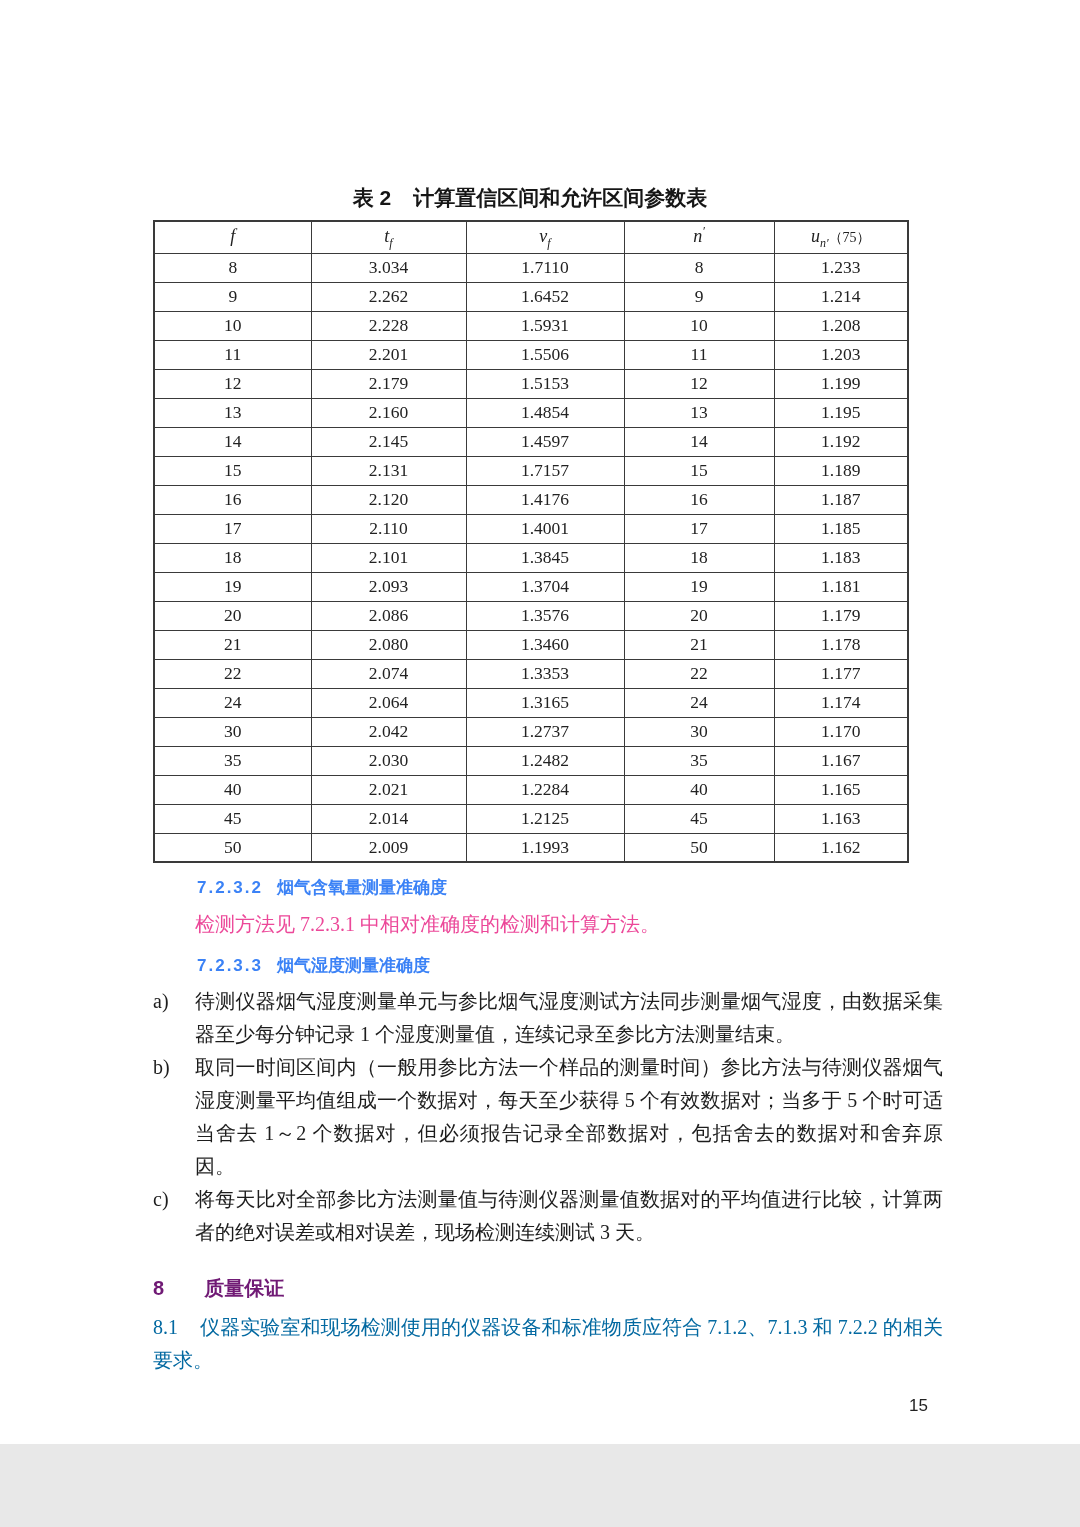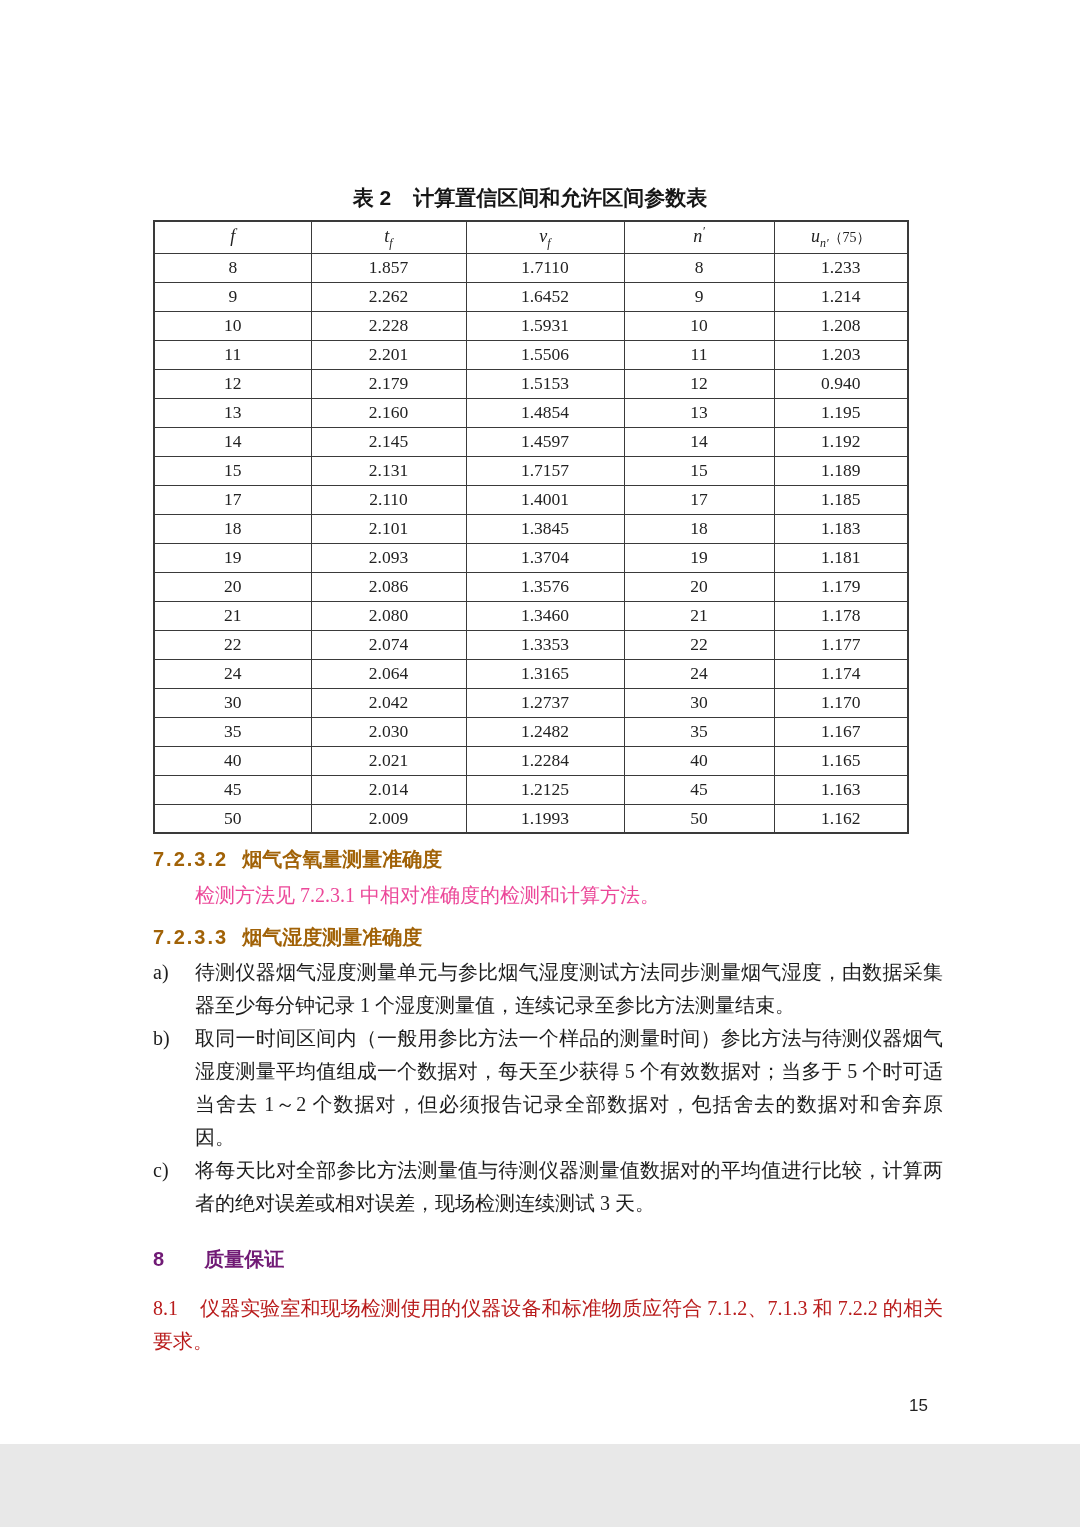--- a/index.html
+++ b/index.html
@@ -50,24 +50,25 @@
   table.params td { height: 29px; }
   .mvar { font-style: italic; font-family: "Liberation Serif", serif; font-size: 18px; }
   .mvar sub { font-size: 12px; font-style: italic; }
   .mvar sup { font-size: 12px; }
   .msuffix { font-style: normal; font-size: 14px; }
 
   
   .sec-heading {
     font-family: "Liberation Sans", "DejaVu Sans", sans-serif;
     font-weight: 700;
-    font-size: 20px;
-    color: #a16207;
+    font-size: 17px;
+    color: #3b82f6;
     margin-top: 12px;
     line-height: 26px;
+    margin-left: 44px;
   }
   .sec-heading .sec-num { letter-spacing: 2px; margin-right: 14px; }
   .body-par {
     margin-top: 7px;
     font-size: 20px;
     line-height: 33px;
     padding-left: 42px;
     color: #ec4899;
   }
   .items { margin-top: 6px; }
@@ -77,25 +78,25 @@
   .chapter-heading {
     font-family: "Liberation Sans", "DejaVu Sans", sans-serif;
     font-weight: 700;
     font-size: 20px;
     color: #701a75;
     margin-top: 26px;
     line-height: 26px;
   }
   .chapter-heading .sec-num { margin-right: 40px; }
   .par-81 {
-    margin-top: 20px;
+    margin-top: 10px;
     font-size: 20px;
     line-height: 33px;
     text-align: justify;
-    color: #b91c1c;
+    color: #0369a1;
   }
   .par-81 .sec-num { margin-right: 22px; }
 
   .page-number {
     position: absolute;
     top: 1396px;
     right: 152px;
     font-family: "Liberation Sans", "DejaVu Sans", sans-serif;
     font-size: 17px;
     color: #222;
@@ -134,21 +135,21 @@
             <span class="mvar"><span>n</span><sup>′</sup><sub></sub></span><span class="msuffix"></span>
           </th>
           <th>
             <span class="mvar"><span>u</span><sup></sup><sub>n′</sub></span><span class="msuffix">（75）</span>
           </th>
         </tr>
       </thead>
       <tbody>
         <tr>
             <td>8</td>
-            <td>1.857</td>
+            <td>3.034</td>
             <td>1.7110</td>
             <td>8</td>
             <td>1.233</td>
           </tr>
           <tr>
             <td>9</td>
             <td>2.262</td>
             <td>1.6452</td>
             <td>9</td>
             <td>1.214</td>
@@ -165,21 +166,21 @@
             <td>2.201</td>
             <td>1.5506</td>
             <td>11</td>
             <td>1.203</td>
           </tr>
           <tr>
             <td>12</td>
             <td>2.179</td>
             <td>1.5153</td>
             <td>12</td>
-            <td>0.940</td>
+            <td>1.199</td>
           </tr>
           <tr>
             <td>13</td>
             <td>2.160</td>
             <td>1.4854</td>
             <td>13</td>
             <td>1.195</td>
           </tr>
           <tr>
             <td>14</td>
@@ -187,20 +188,27 @@
             <td>1.4597</td>
             <td>14</td>
             <td>1.192</td>
           </tr>
           <tr>
             <td>15</td>
             <td>2.131</td>
             <td>1.7157</td>
             <td>15</td>
             <td>1.189</td>
+          </tr>
+          <tr>
+            <td>16</td>
+            <td>2.120</td>
+            <td>1.4176</td>
+            <td>16</td>
+            <td>1.187</td>
           </tr>
           <tr>
             <td>17</td>
             <td>2.110</td>
             <td>1.4001</td>
             <td>17</td>
             <td>1.185</td>
           </tr>
           <tr>
             <td>18</td>

